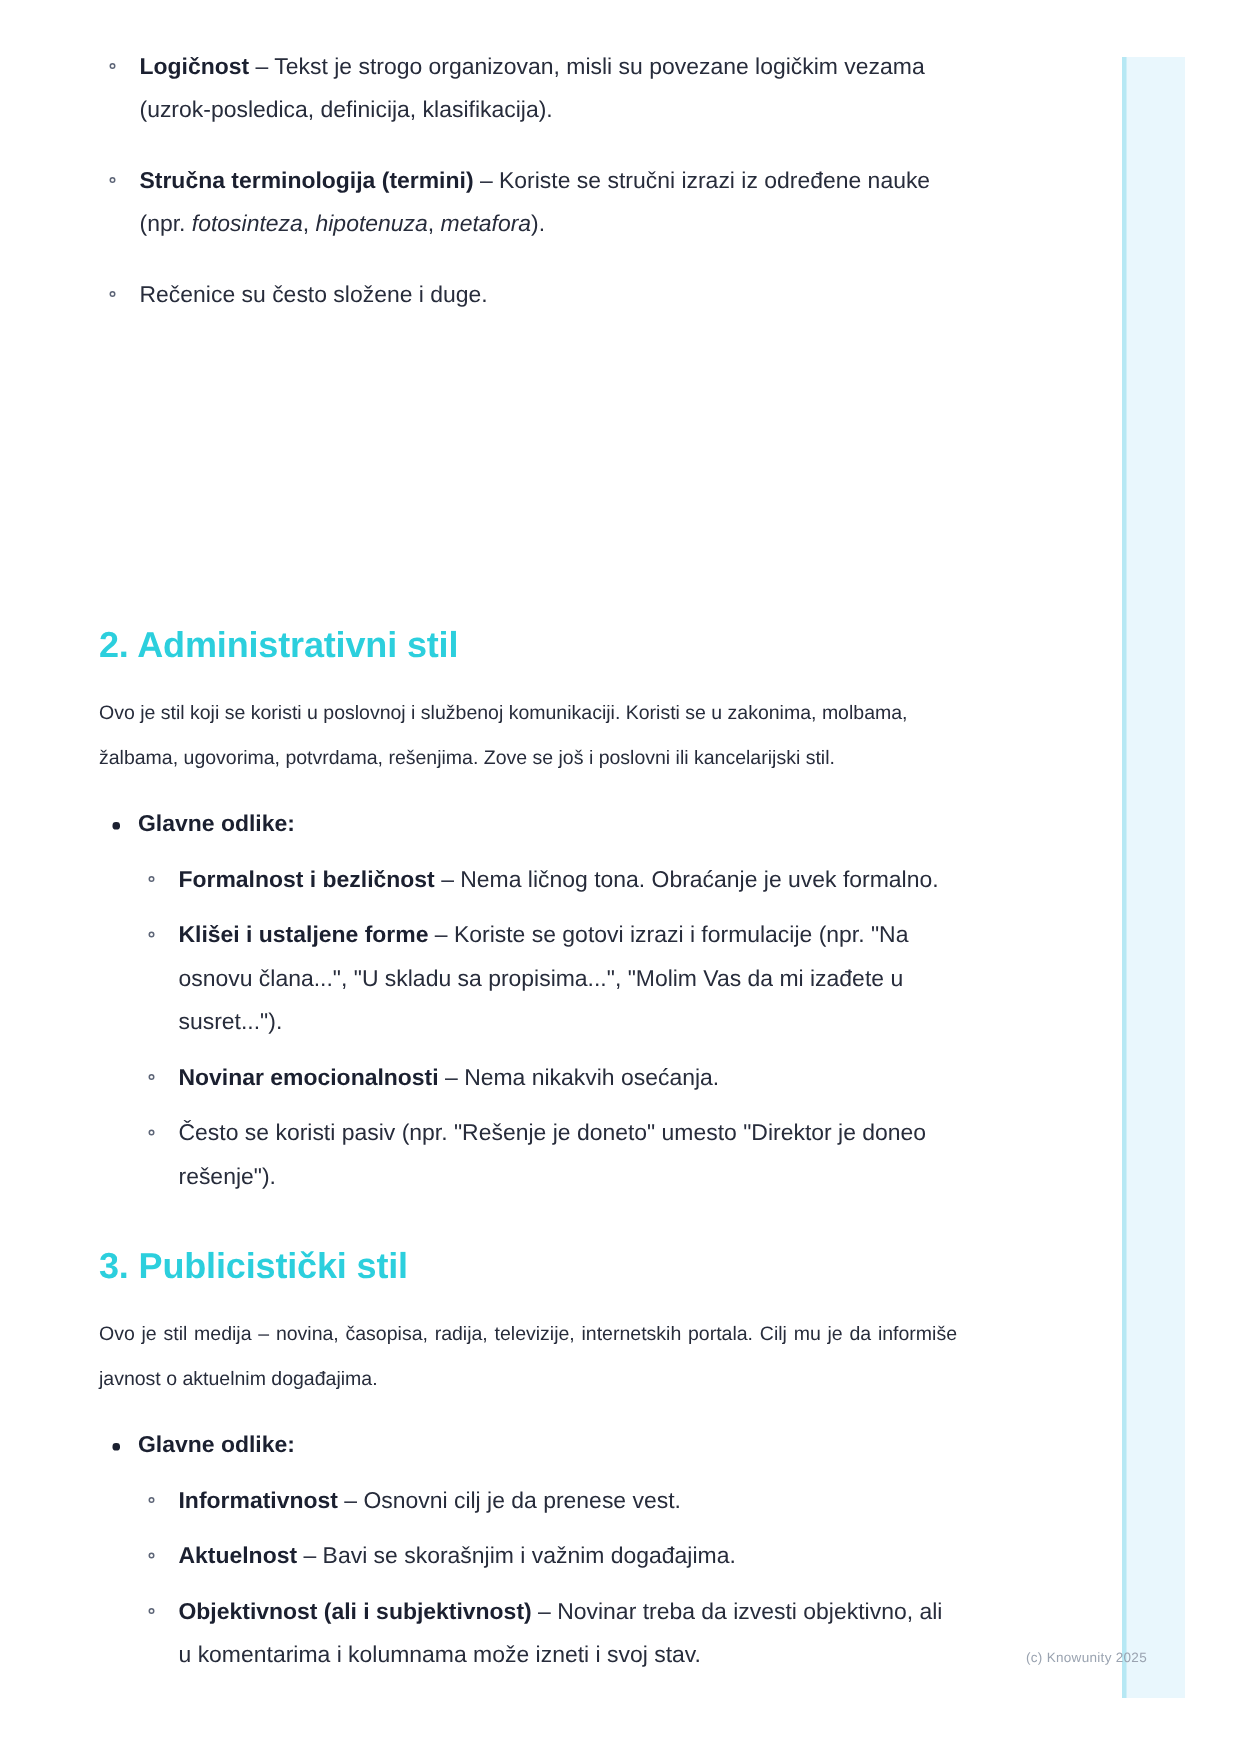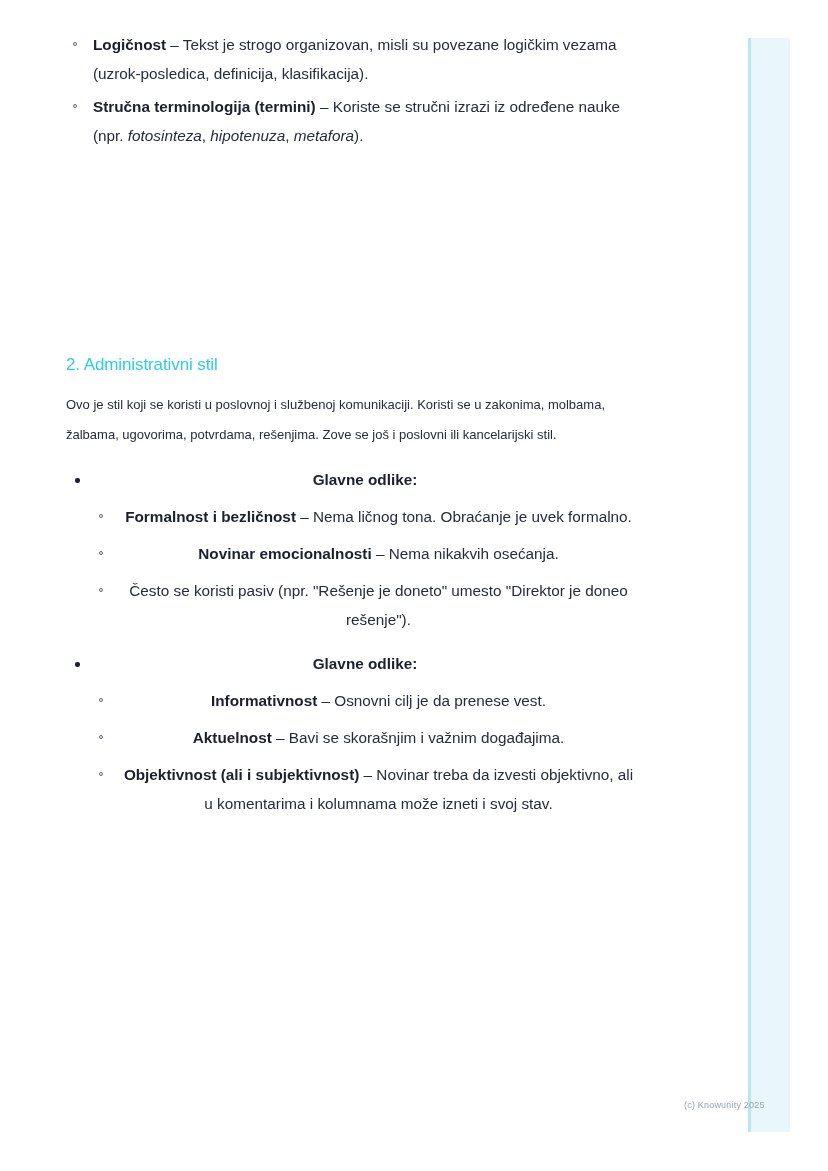--- a/index.html
+++ b/index.html
@@ -33,22 +33,22 @@
   #content {
     position: absolute;
     left: 66px;
     top: 0;
     width: 572px;
   }
 
   
   .section-heading {
     color: #2ccfdd;
-    font-size: 17px;
-    font-weight: normal;
+    font-size: 24px;
+    font-weight: bold;
     letter-spacing: -0.1px;
     line-height: 1.3;
     margin: 0;
     padding: 0;
   }
   .sec2-heading { margin-top: 204px; }
   .sec3-heading { margin-top: 30px; }
 
   
   .para {
@@ -65,21 +65,20 @@
     margin: 16px 0 0 0;
     padding: 0;
   }
   ul.level1 > li.l1item {
     position: relative;
     padding-left: 26px;
     font-size: 15.3px;
     line-height: 28px;
     font-weight: bold;
     color: #1b2030;
-    text-align: center;
   }
   ul.level1 > li.l1item::before {
     content: "";
     position: absolute;
     left: 9px;
     top: 12px;
     width: 4.5px;
     height: 4.5px;
     border-radius: 50%;
     background: #1b2030;
@@ -108,21 +107,21 @@
     width: 4px;
     height: 4px;
     border-radius: 50%;
     border: 1.2px solid #5d6577;
     box-sizing: border-box;
     background: transparent;
   }
 
   
   ul.top-list { margin-top: 30px; }
-  ul.top-list > li.l2item { margin-top: 4px; }
+  ul.top-list > li.l2item { margin-top: 18px; }
   ul.top-list > li.l2item:first-child { margin-top: 0; }
 
   .b { font-weight: bold; color: #1b2030; }
   .i { font-style: italic; }
 
   
   #watermark {
     position: absolute;
     left: 684px;
     top: 1100px;
@@ -143,52 +142,60 @@
   <ul class="level2 top-list">
 
     <li class="l2item">
       <span class="b">Logičnost</span><span> – </span><span>Tekst je strogo organizovan, misli su povezane logičkim vezama (uzrok-posledica, definicija, klasifikacija).</span>
     </li>
 
     <li class="l2item">
       <span class="b">Stručna terminologija (termini)</span><span> – </span><span>Koriste se stručni izrazi iz određene nauke (npr. </span><span class="i">fotosinteza</span><span>, </span><span class="i">hipotenuza</span><span>, </span><span class="i">metafora</span><span>).</span>
     </li>
 
+    <li class="l2item">
+      <span>Rečenice su često složene i duge.</span>
+    </li>
 
   </ul>
 
   <h2 class="section-heading sec2-heading">2. Administrativni stil</h2>
 
   <p class="para">Ovo je stil koji se koristi u poslovnoj i službenoj komunikaciji. Koristi se u zakonima, molbama, žalbama, ugovorima, potvrdama, rešenjima. Zove se još i poslovni ili kancelarijski stil.</p>
 
   <ul class="level1">
     <li class="l1item">
       <span>Glavne odlike:</span>
 
       <ul class="level2">
 
         <li class="l2item">
           <span class="b">Formalnost i bezličnost</span><span> – </span><span>Nema ličnog tona. Obraćanje je uvek formalno.</span>
         </li>
 
 
+        <li class="l2item">
+          <span class="b">Klišei i ustaljene forme</span><span> – </span><span>Koriste se gotovi izrazi i formulacije (npr. "Na osnovu člana...", "U skladu sa propisima...", "Molim Vas da mi izađete u susret...").</span>
+        </li>
 
         <li class="l2item">
           <span class="b">Novinar emocionalnosti</span><span> – </span><span>Nema nikakvih osećanja.</span>
         </li>
 
         <li class="l2item">
           <span>Često se koristi pasiv (npr. "Rešenje je doneto" umesto "Direktor je doneo rešenje").</span>
         </li>
 
       </ul>
     </li>
   </ul>
 
-
+  <h2 class="section-heading sec3-heading">3. Publicistički stil</h2>
+
+  <p class="para justified">Ovo je stil medija – novina, časopisa, radija, televizije, internetskih portala. Cilj mu je da informiše javnost o aktuelnim događajima.</p>
 
   <ul class="level1">
     <li class="l1item">
       <span>Glavne odlike:</span>
 
       <ul class="level2">
 
         <li class="l2item">
           <span class="b">Informativnost</span><span> – </span><span>Osnovni cilj je da prenese vest.</span>
         </li>

